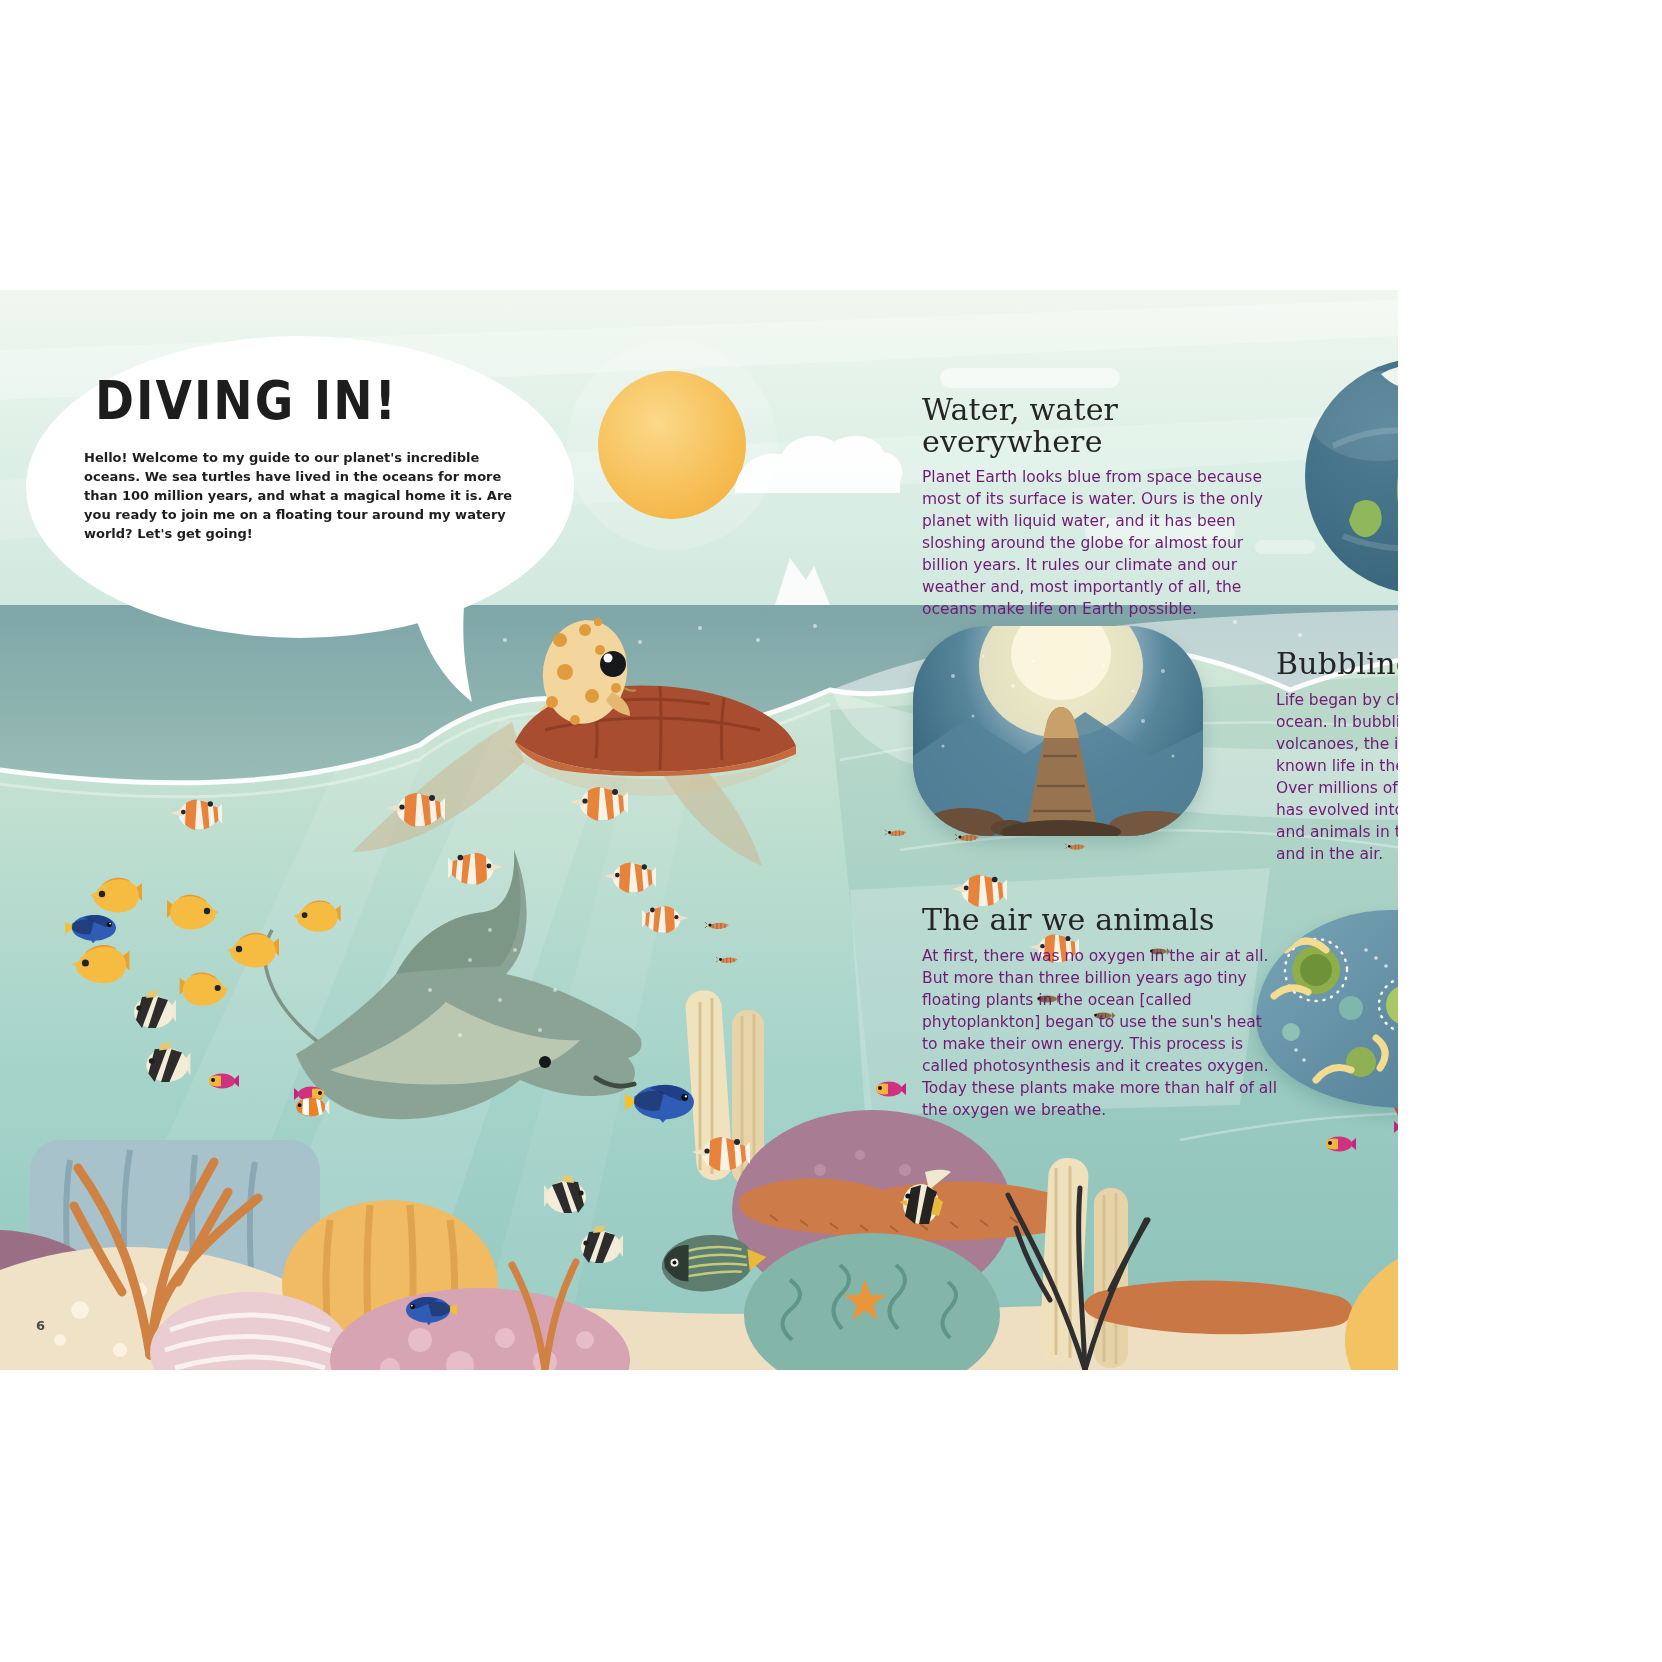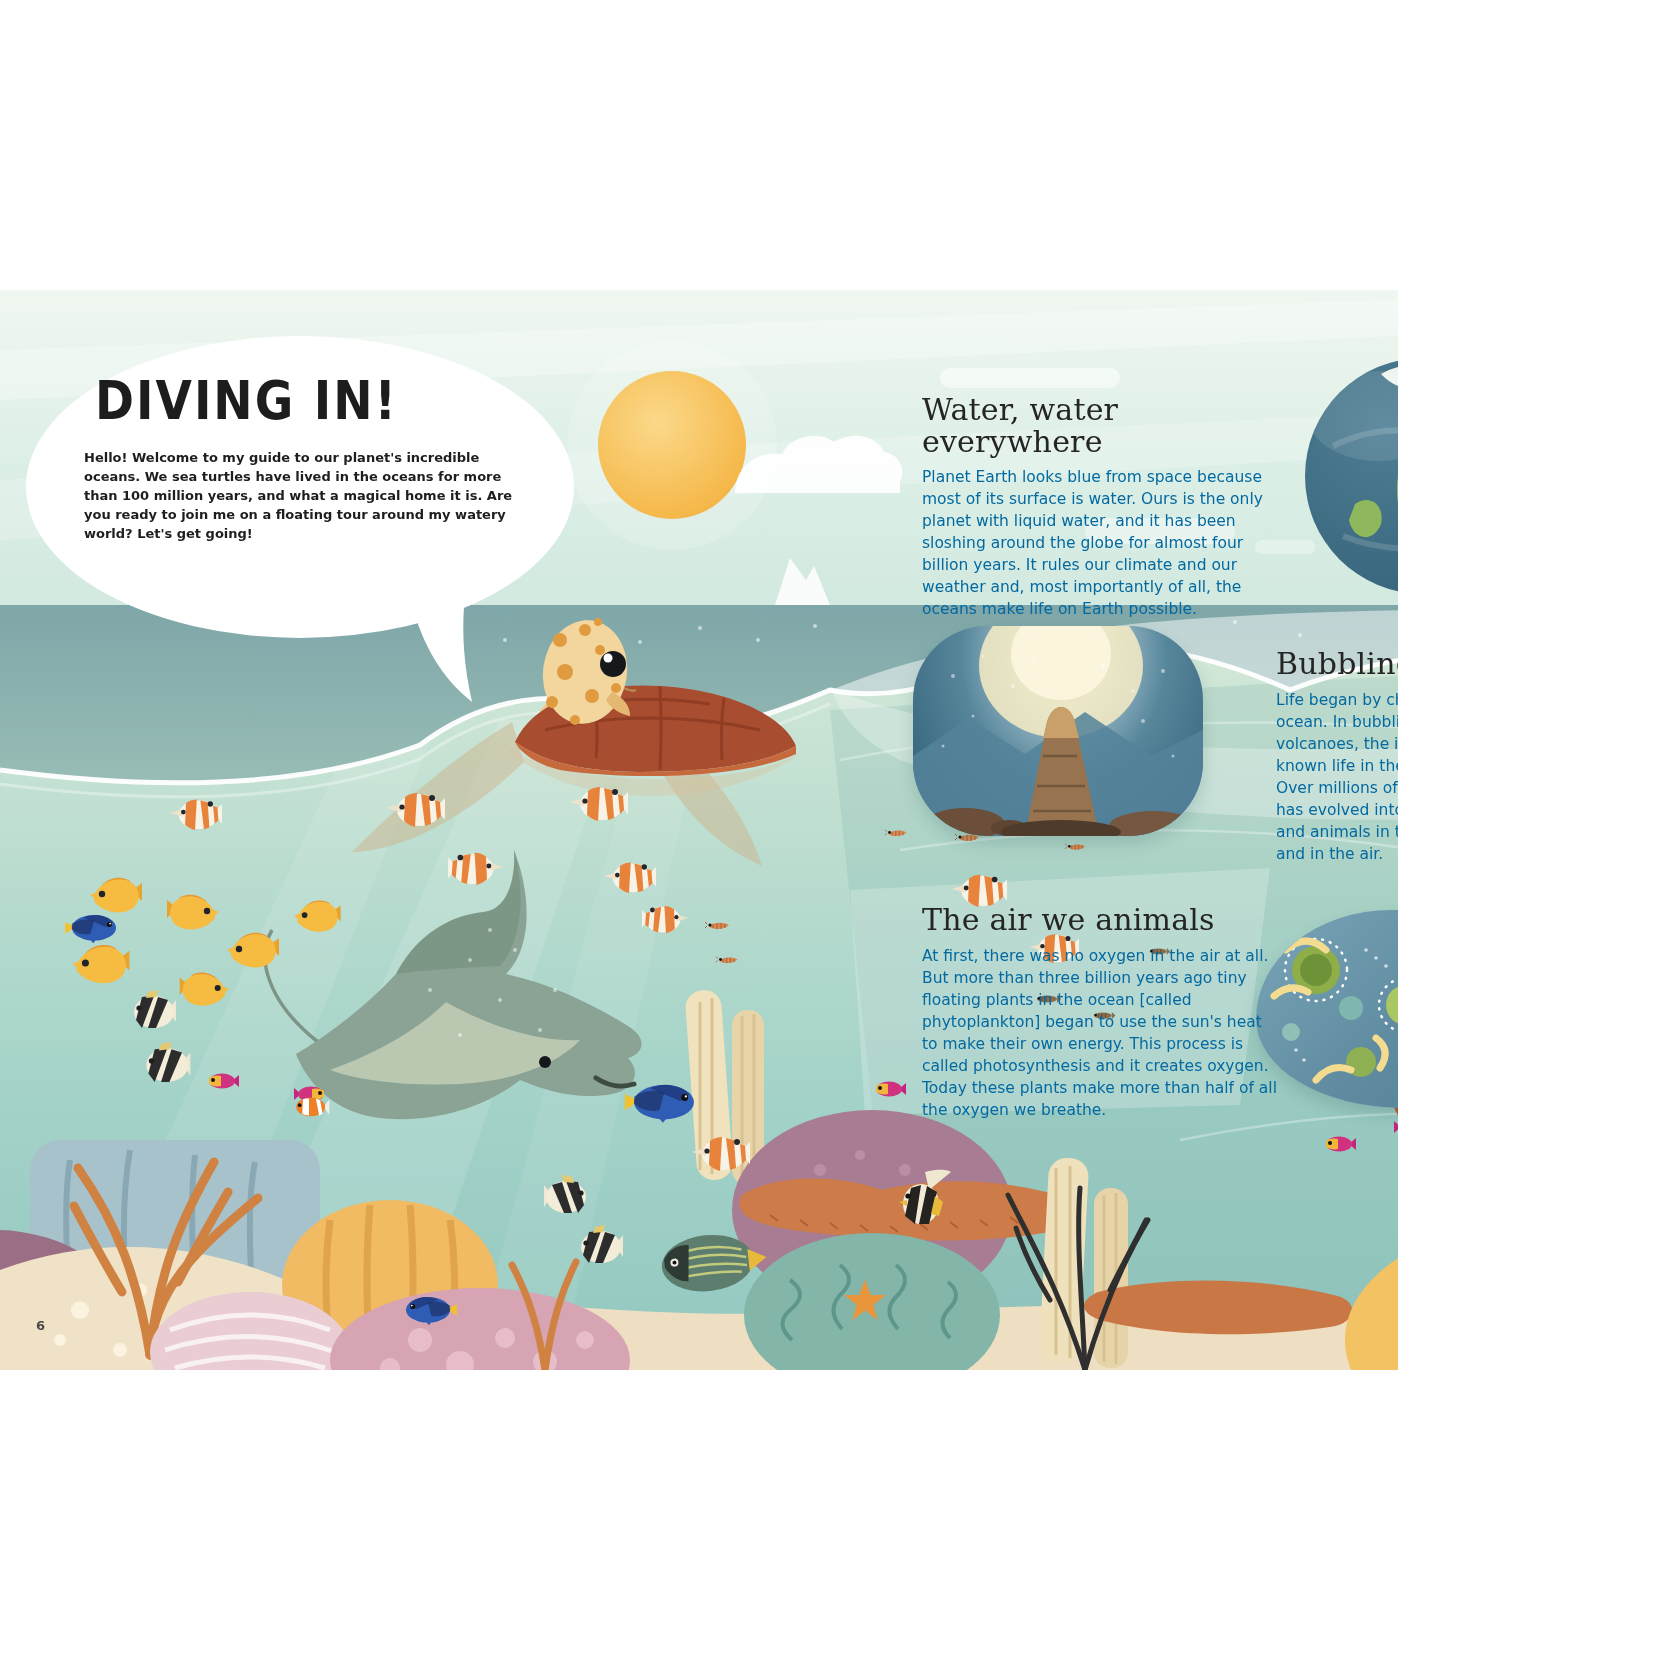--- a/index.html
+++ b/index.html
@@ -20,21 +20,21 @@
   
   #bubble{left:26px;top:336px;width:548px;height:302px;background:#fff;border-radius:50%;}
   #bubbleTail{left:402px;top:606px;width:86px;height:100px;}
   #bubbleTitle{left:95px;top:374px;font-weight:700;font-size:47px;line-height:1;
                letter-spacing:2px;color:#1d1d1d;transform:scaleY(1.12);transform-origin:top left;}
   #bubbleText{left:84px;top:448px;width:448px;font-weight:700;font-size:13px;line-height:1.47;color:#1e1e1e;}
   
   .sec{position:absolute;}
   .sec h2{margin:0 0 9px 0;font-family:"DejaVu Serif",serif;font-weight:400;font-size:30px;
           line-height:1.05;color:#252525;letter-spacing:.2px;}
-  .sec p{margin:0;font-size:15.5px;line-height:1.42;color:#0369a1;}
+  .sec p{margin:0;font-size:15.5px;line-height:1.42;color:#701a75;}
   #sec1{left:922px;top:394px;width:352px;}
   #sec2{left:1276px;top:648px;width:322px;}
   #sec3{left:922px;top:904px;width:358px;}
   
   .pg{position:absolute;font-size:13px;font-weight:700;color:#4a4a4a;}
   #pgL{left:36px;top:1318px;}
   #pgR{left:1612px;top:1320px;}
 </style>
 </head>
 <body>

